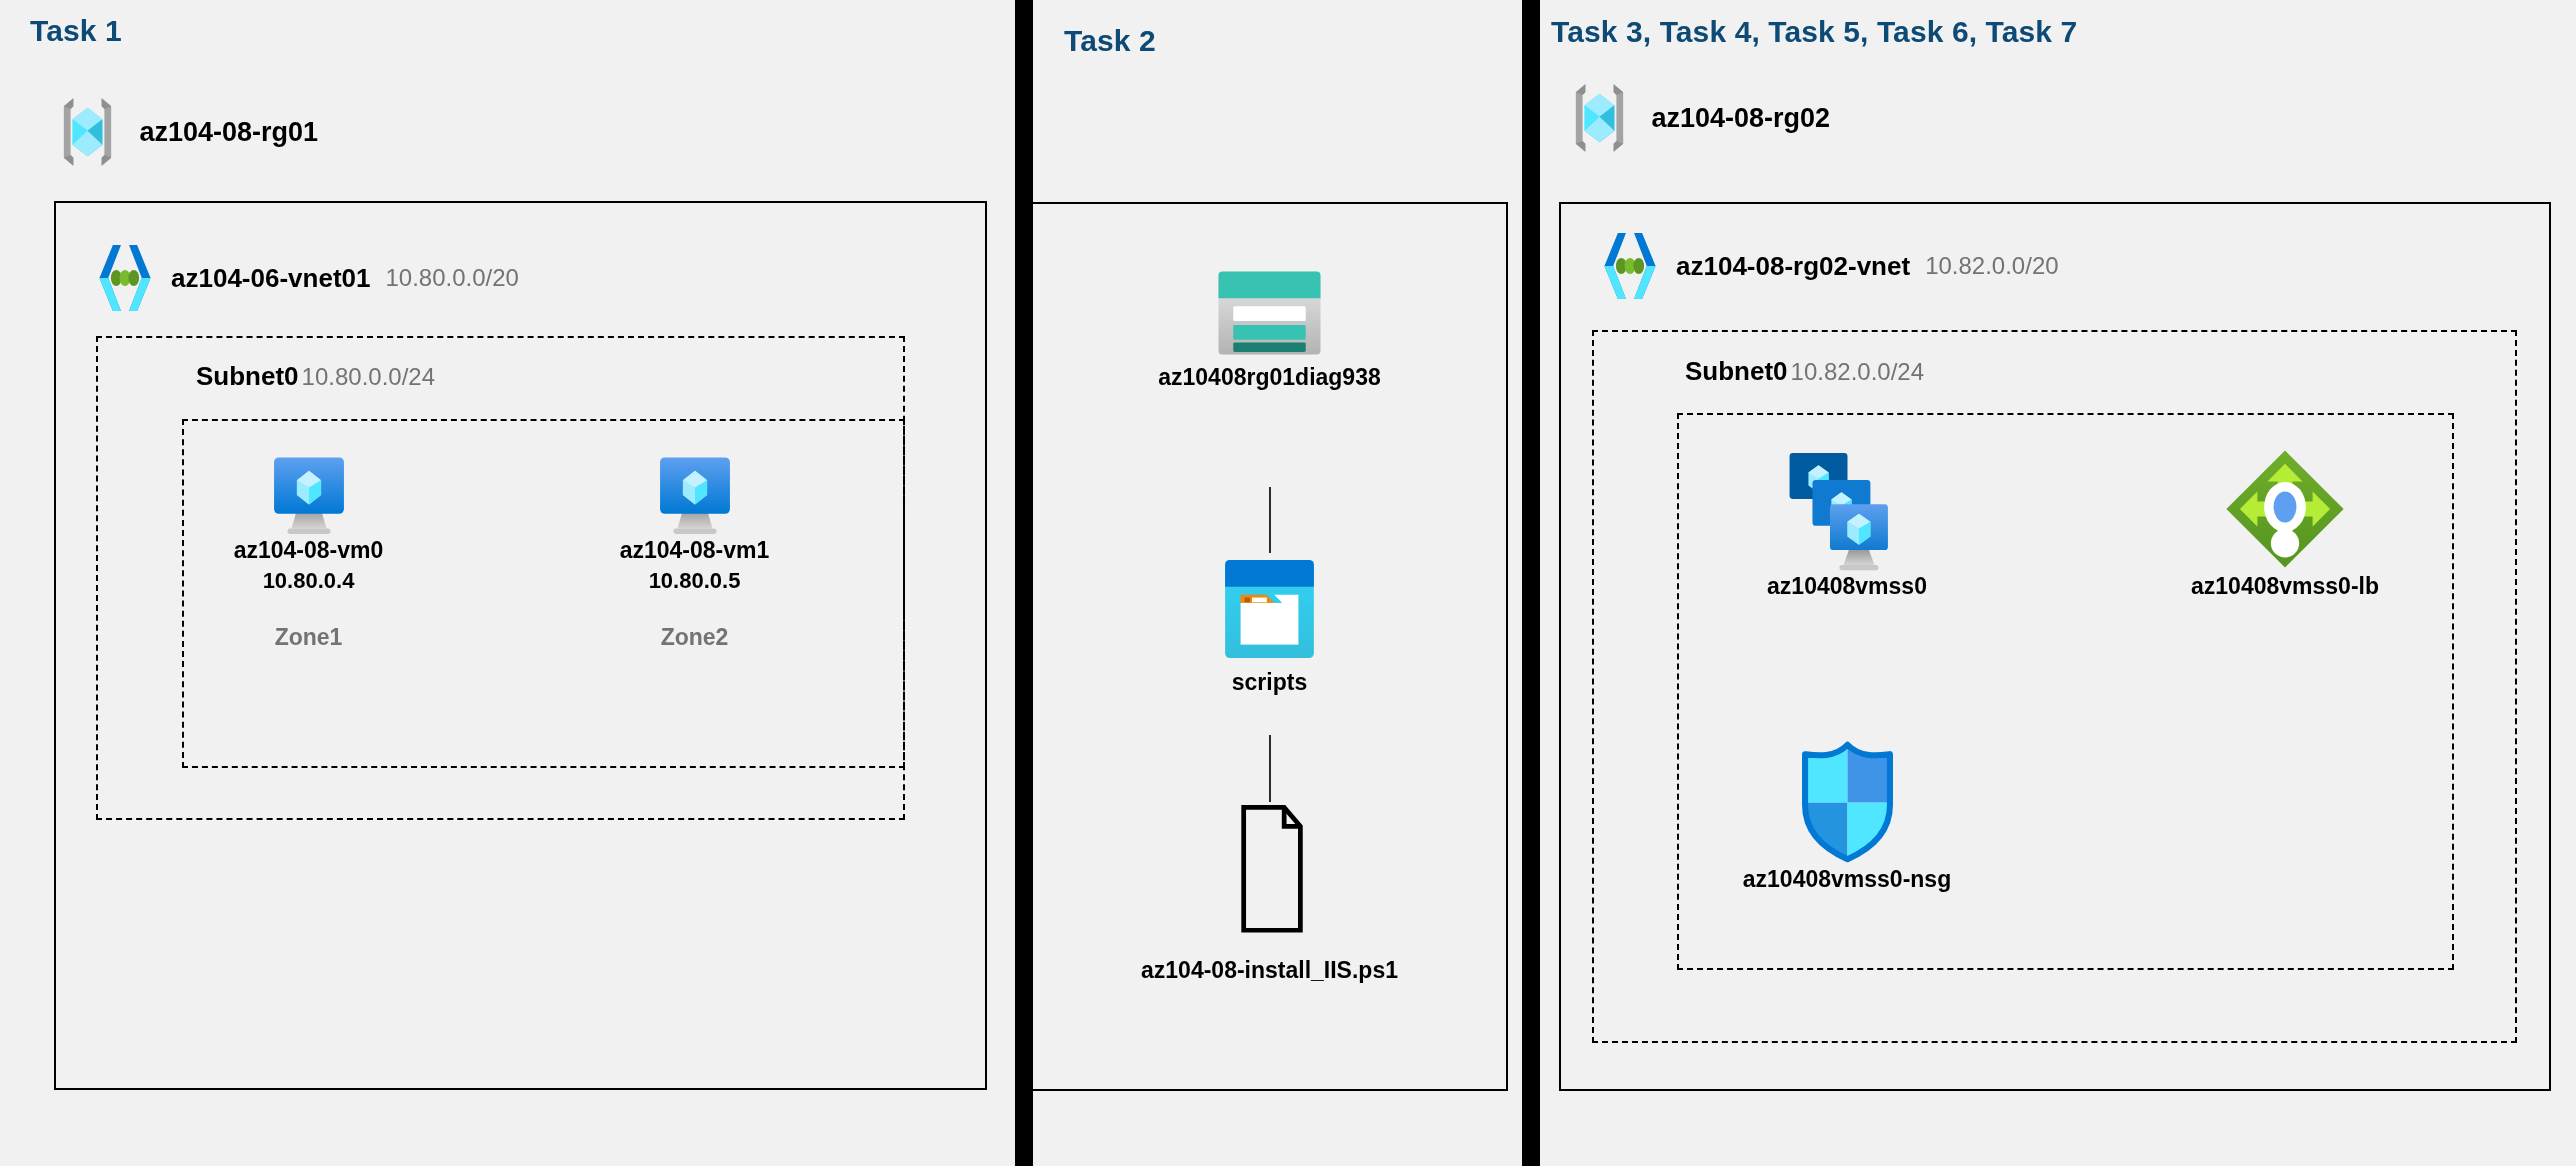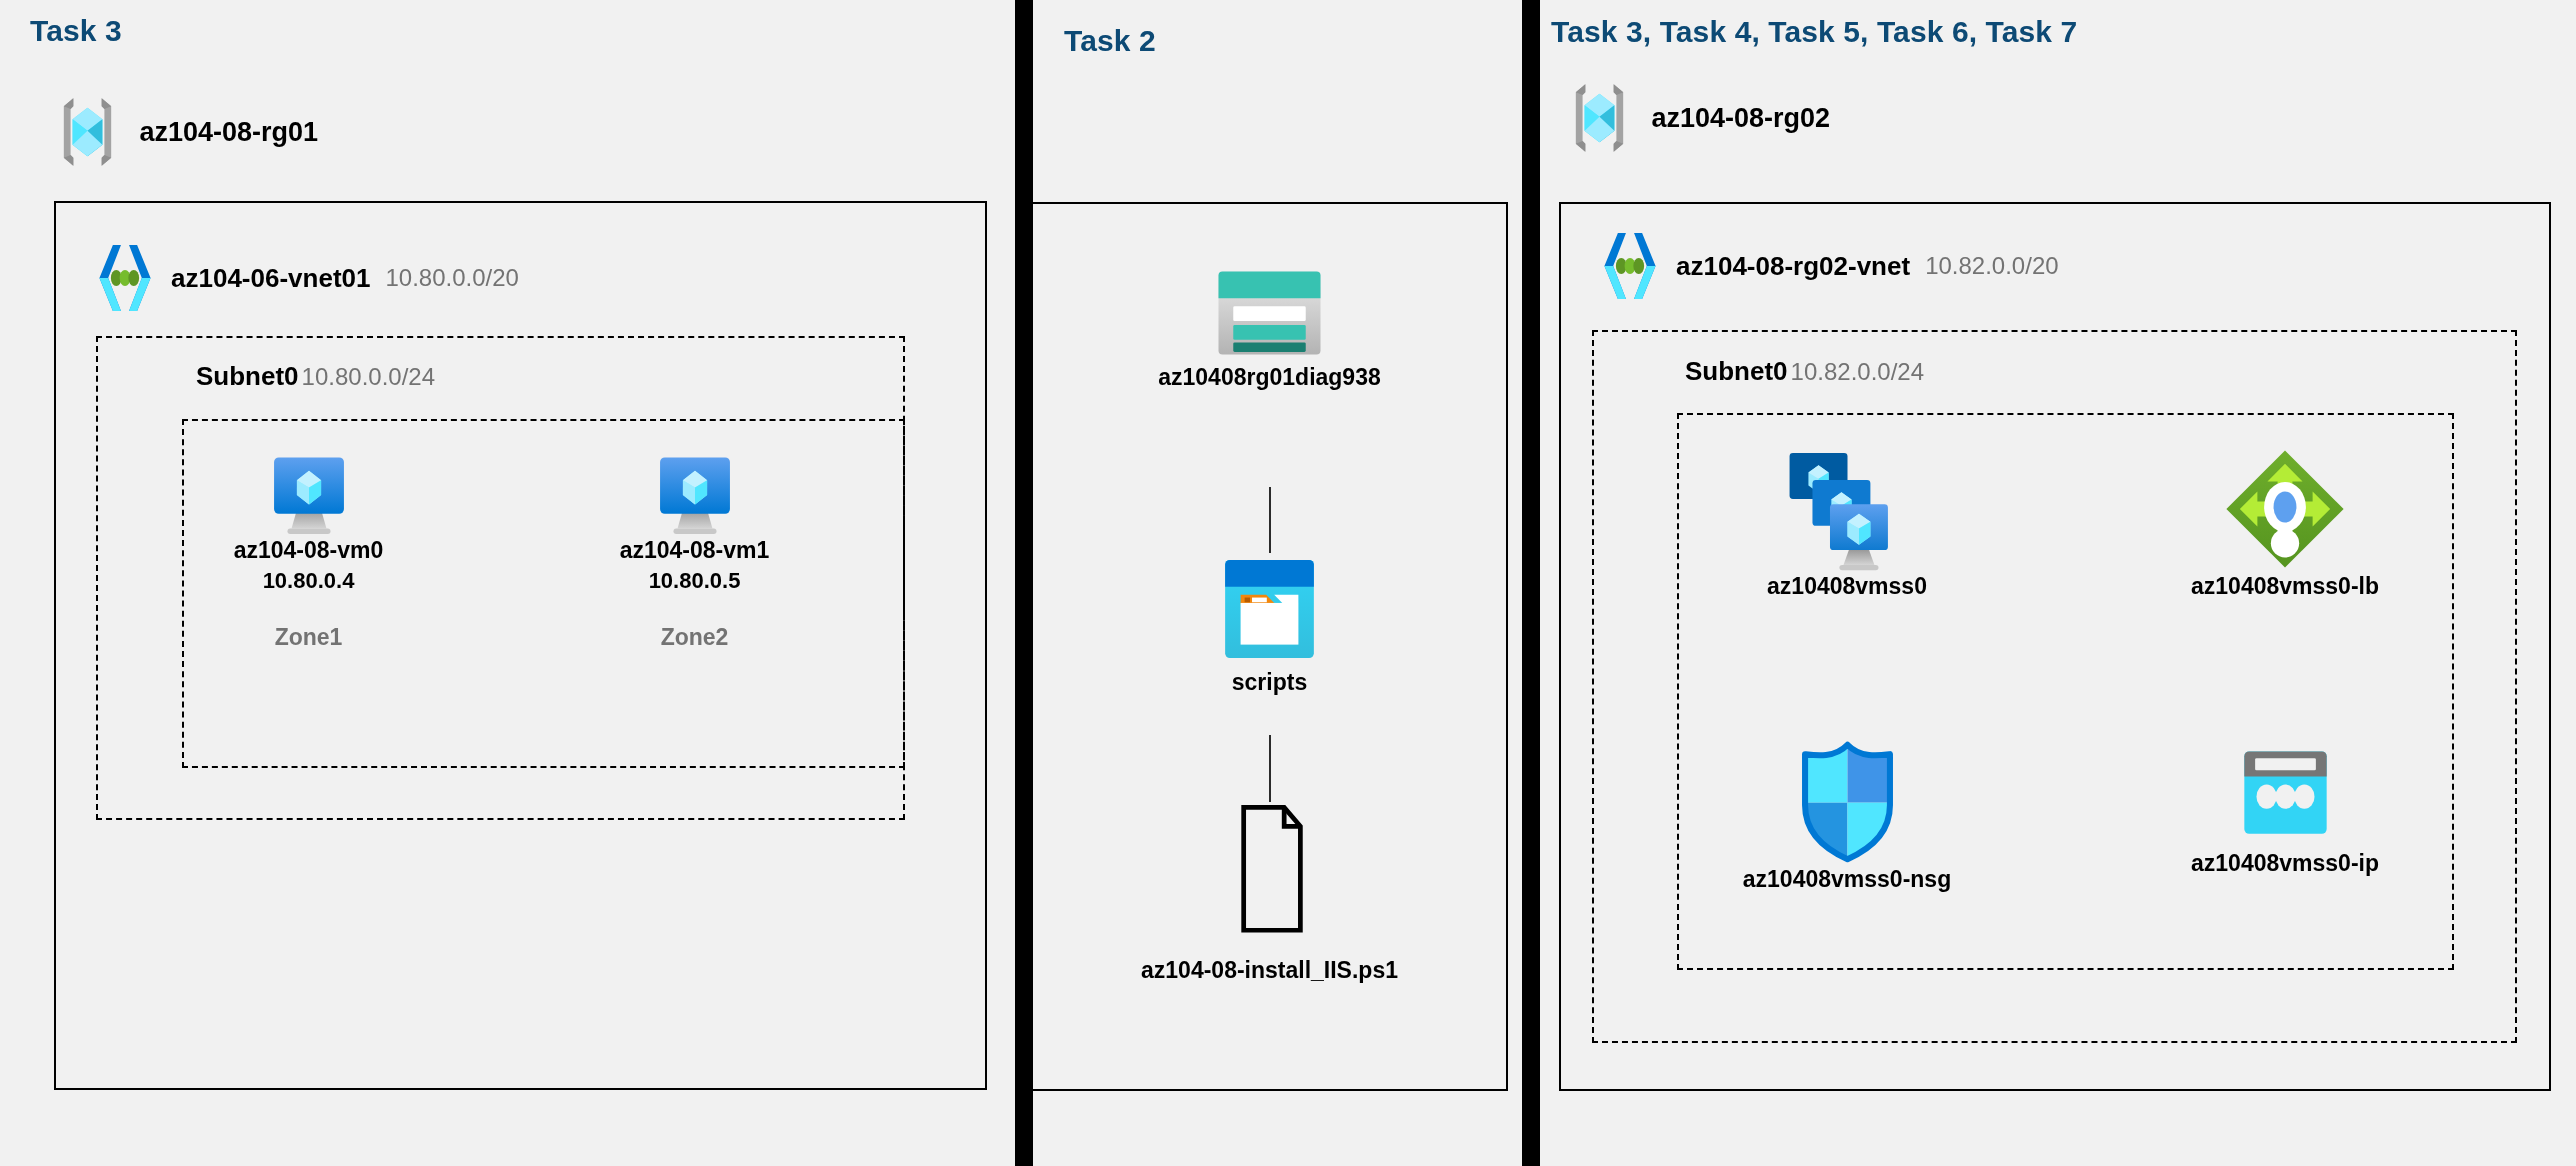--- a/index.html
+++ b/index.html
@@ -134,21 +134,21 @@
   .icon-wrap { line-height: 0; }
 </style>
 </head>
 <body>
 
 <div id="canvas">
 
   <div class="col-sep" id="sep-1"></div>
   <div class="col-sep" id="sep-2"></div>
 
-  <div class="task-heading" style="left:30px; top:13.5px;">Task 3</div>
+  <div class="task-heading" style="left:30px; top:13.5px;">Task 1</div>
 
   <div class="rg-header" style="left:53px; top:94px;">
     <span class="icon-wrap">
       <svg width="69" height="76" viewBox="0 0 102 112">
 
         <path d="M30 6 L16 18 L16 94 L30 106 L30 94 L26 90 L26 22 L30 18 Z" fill="#a3a3a3"></path>
         <path d="M30 6 L16 18 L26 22 L30 18 Z" fill="#8f8f8f"></path>
         <path d="M16 94 L30 106 L30 94 L26 90 Z" fill="#8f8f8f"></path>
 
         <path d="M72 6 L86 18 L86 94 L72 106 L72 94 L76 90 L76 22 L72 18 Z" fill="#a3a3a3"></path>
@@ -435,28 +435,15 @@
         </g>
         <path d="M85 10 C104 30 132 26 148 24 L148 100
                  C148 146 112 168 85 180
                  C58 168 22 146 22 100 L22 24
                  C38 26 66 30 85 10 Z" fill="none" stroke="#0078d4" stroke-width="9" stroke-linejoin="round"></path>
       </svg>
     </span>
     <span class="node-caption">az10408vmss0-nsg</span>
   </div>
 
-  <div class="node" style="left:2157px; top:742px; width:256px;">
-    <span class="icon-wrap">
-      <svg width="115" height="108" viewBox="0 0 170 160">
-        <rect x="24" y="14" width="122" height="122" rx="7" fill="#32d4f5"></rect>
-        <path d="M24 21 a7 7 0 0 1 7 -7 h108 a7 7 0 0 1 7 7 v30 h-122 Z" fill="#767676"></path>
-        <rect x="40" y="24" width="90" height="18" rx="2" fill="#f1f1f1"></rect>
-        <ellipse cx="57" cy="81" rx="15" ry="18" fill="#f1f1f1"></ellipse>
-        <ellipse cx="85" cy="81" rx="15" ry="18" fill="#f1f1f1"></ellipse>
-        <ellipse cx="113" cy="81" rx="15" ry="18" fill="#f1f1f1"></ellipse>
-      </svg>
-    </span>
-    <span class="node-caption">az10408vmss0-ip</span>
-  </div>
 
 </div>
 
 
 </body></html>

